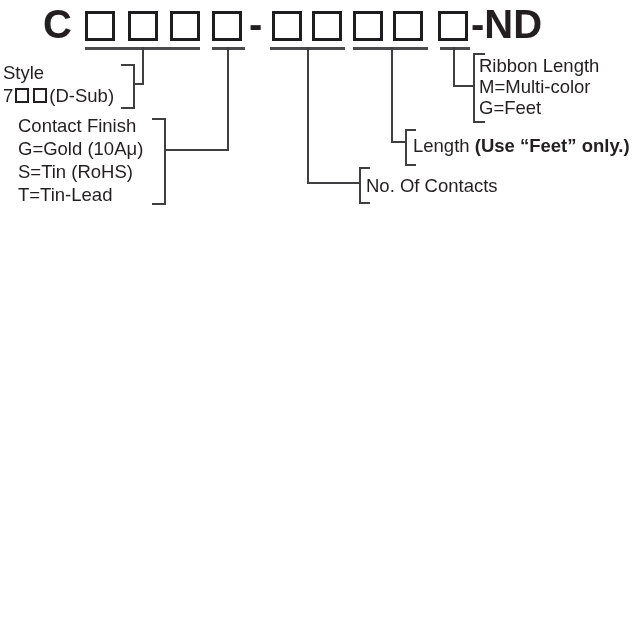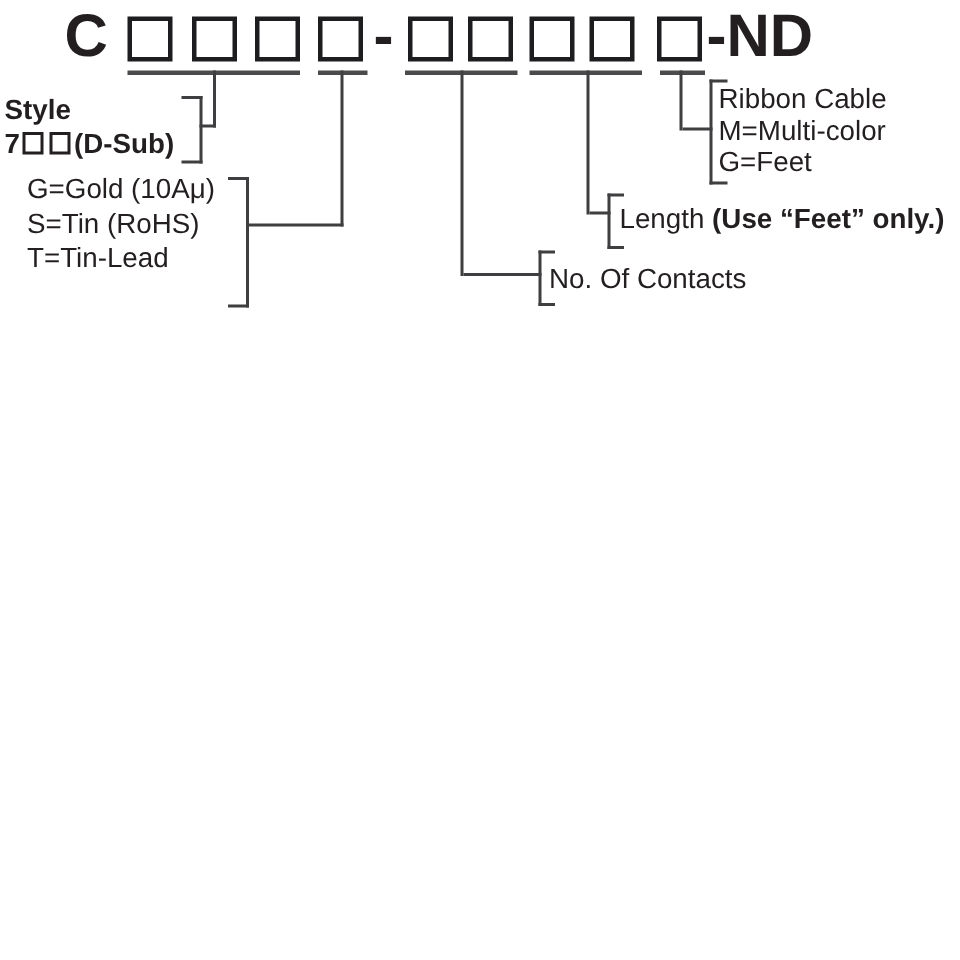--- a/index.html
+++ b/index.html
@@ -60,21 +60,21 @@
   .bracket-right { border-top: 2px solid #3f3f41; border-bottom: 2px solid #3f3f41; border-right: 2px solid #3f3f41; }
   .bracket-left  { border-top: 2px solid #3f3f41; border-bottom: 2px solid #3f3f41; border-left: 2px solid #3f3f41; }
   .br-style    { left: 121px; top: 64px;  width: 12px; height: 41px; }
   .br-finish   { left: 152px; top: 118px; width: 12px; height: 83px; }
   .br-contacts { left: 359px; top: 167px; width: 9px;  height: 33px; }
   .br-length   { left: 405px; top: 129px; width: 9px;  height: 33px; }
   .br-ribbon   { left: 473px; top: 53px;  width: 10px; height: 66px; }
 
   
   .label { position: absolute; font-size: 18.5px; line-height: 23px; color: #231f20; white-space: nowrap; }
-  .lbl-style    { left: 3px;   top: 61px; font-weight: bold; }
+  .lbl-style    { left: 3px;   top: 61px; }
   .lbl-finish   { left: 18px;  top: 114px; }
   .lbl-contacts { left: 366px; top: 176px; line-height: 20px; text-align: center; }
   .lbl-length   { left: 413px; top: 136px; line-height: 20px; }
   .lbl-ribbon   { left: 479px; top: 55px;  line-height: 21px; }
 
   .mini-box {
     display: inline-block; width: 10px; height: 11px;
     border: 2px solid #231f20; margin: 0 2px; vertical-align: -1px;
     background: #ffffff;
   }
@@ -122,34 +122,35 @@
   <div class="bracket bracket-left br-contacts"></div>
   <div class="bracket bracket-left br-length"></div>
   <div class="bracket bracket-left br-ribbon"></div>
 
   <div class="label lbl-style">
     <div>Style</div>
     <div class="value-line"><span>7</span><span class="mini-box"></span><span class="mini-box"></span><span>(D-Sub)</span></div>
   </div>
 
   <div class="label lbl-finish">
+    <div>Contact Finish</div>
     <div>G=Gold (10Aμ)</div>
     <div>S=Tin (RoHS)</div>
     <div>T=Tin-Lead</div>
   </div>
 
   <div class="label lbl-contacts">
     <span>No. Of Contacts</span>
   </div>
 
   <div class="label lbl-length">
     <span>Length</span>
     <span> </span>
     <span class="note">(Use “Feet” only.)</span>
   </div>
 
   <div class="label lbl-ribbon">
-    <div>Ribbon Cable</div>
+    <div>Ribbon Length</div>
     <div>M=Multi-color</div>
     <div>G=Feet</div>
   </div>
 
 </div>
 
 </body></html>

